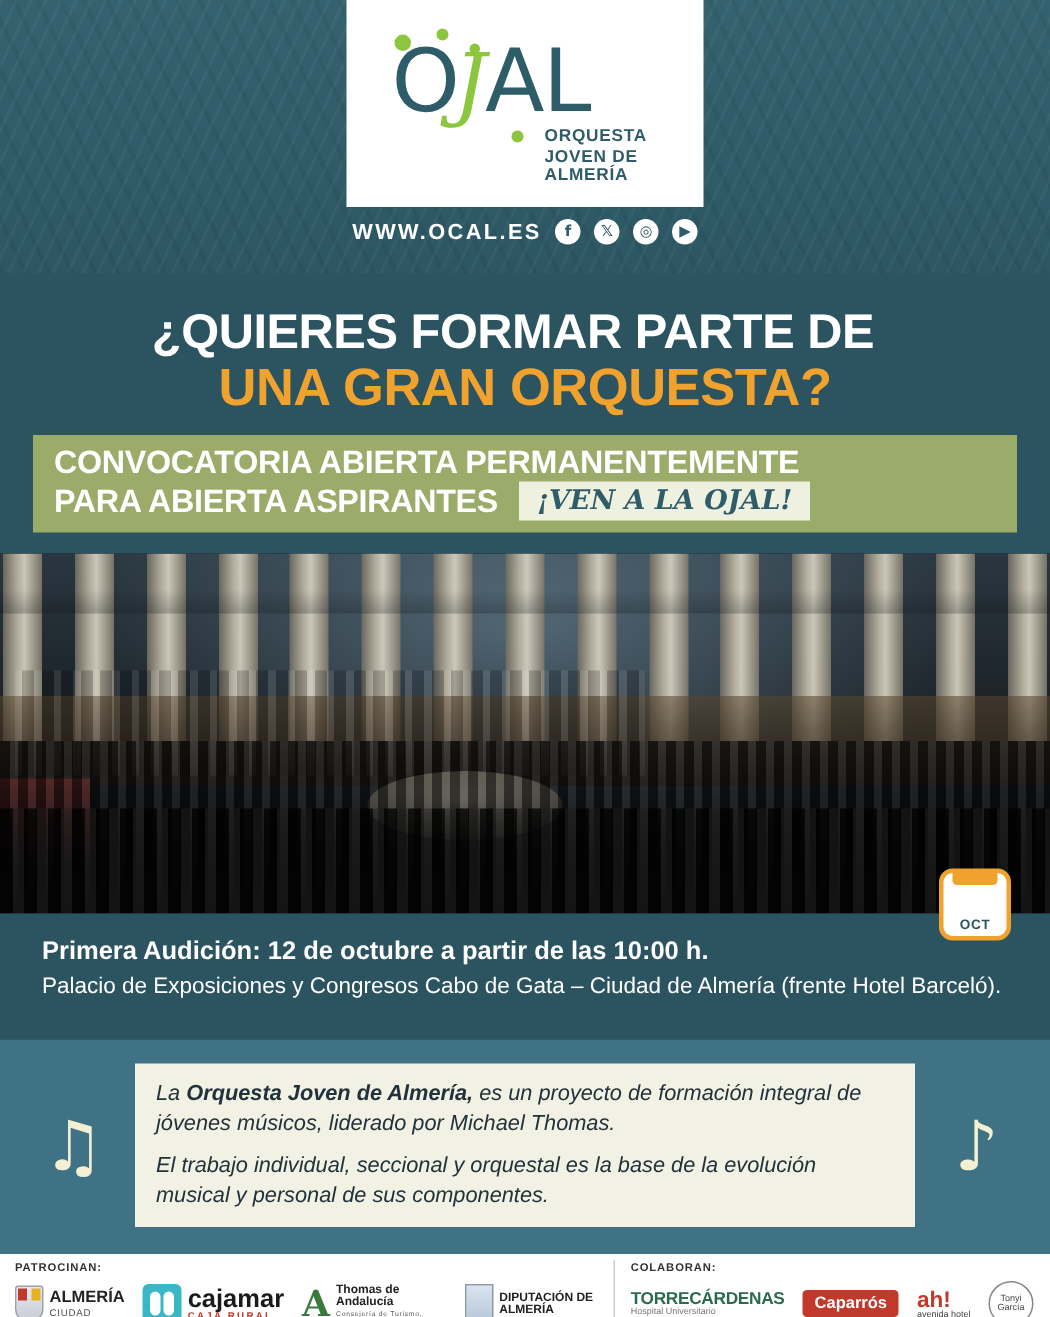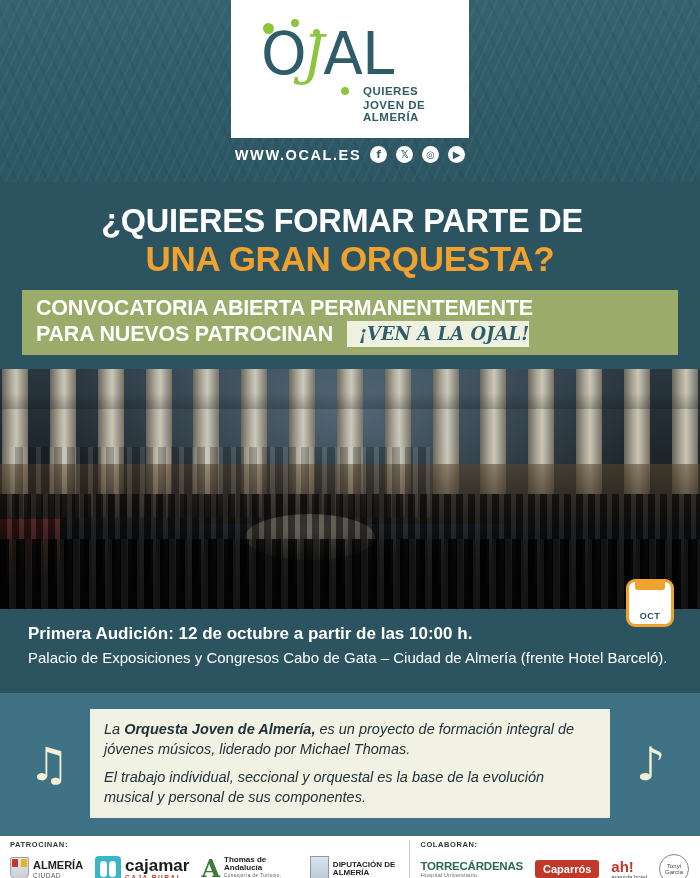--- a/index.html
+++ b/index.html
@@ -182,21 +182,21 @@
     line-height: 1.15;
     white-space: nowrap;
   }
   .gb-chip {
     background: #eef1df;
     color: #2f5c69;
     font-family: "DejaVu Serif", serif;
     font-style: italic;
     font-weight: bold;
     font-size: 18px;
-    padding: 2px 0 3px 12px;
+    padding: 2px 12px 3px 12px;
     white-space: nowrap;
   }
   .headline-pad { height: 14px; }
 
   
   .photo {
     position: relative;
     height: 240px;
     overflow: hidden;
     background: #1b1d22;
@@ -479,41 +479,41 @@
   <div class="top-band">
     <div class="texture"></div>
 
     <div class="logo-card">
       <div class="logo-wrap">
         <div class="logo-dot d1"></div>
         <div class="logo-dot d2"></div>
         <div class="logo-dot d3"></div>
         <div class="logo-dot d4"></div>
         <div class="logo-main"><span class="logo-o">O</span><span class="logo-j">J</span><span class="logo-al">AL</span></div>
-        <div class="logo-sub1">QUIERES</div>
+        <div class="logo-sub1">ORQUESTA</div>
         <div class="logo-sub2">JOVEN DE ALMERÍA</div>
       </div>
     </div>
 
     <div class="web-row">
       <span class="web-text">WWW.OCAL.ES</span>
       <span class="soc">f</span>
       <span class="soc">𝕏</span>
       <span class="soc">◎</span>
       <span class="soc">▶</span>
     </div>
   </div>
 
   <div class="headline">
     <div class="hl1">¿QUIERES FORMAR PARTE DE</div>
     <div class="hl2">UNA GRAN ORQUESTA?</div>
     <div class="green-band">
       <div class="gb-line1">CONVOCATORIA ABIERTA PERMANENTEMENTE</div>
       <div class="gb-line2row">
-        <div class="gb-line2">PARA NUEVOS PATROCINAN</div>
+        <div class="gb-line2">PARA ABIERTA ASPIRANTES</div>
         <div class="gb-chip">¡VEN A LA OJAL!</div>
       </div>
     </div>
     <div class="headline-pad"></div>
   </div>
 
   <div class="photo">
     <div class="sky"></div>
     <div class="colonnade">
       <div class="col"></div>

